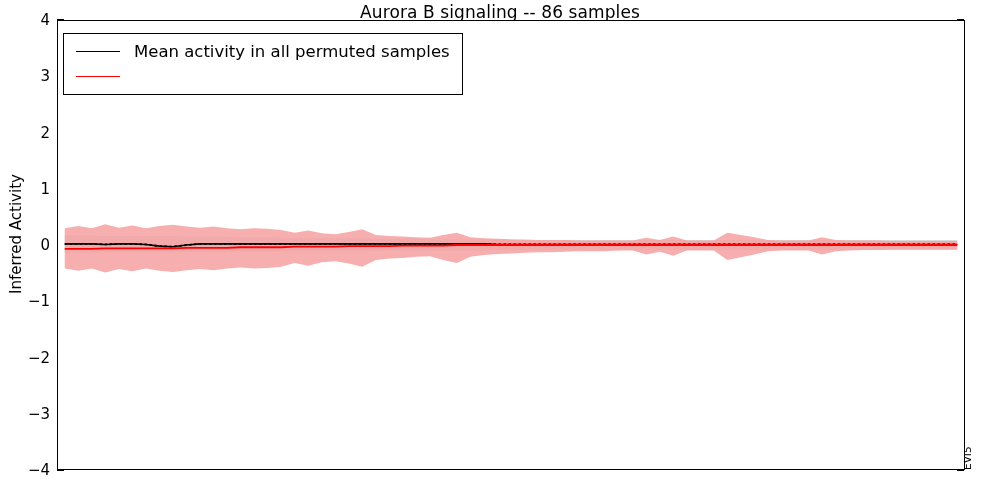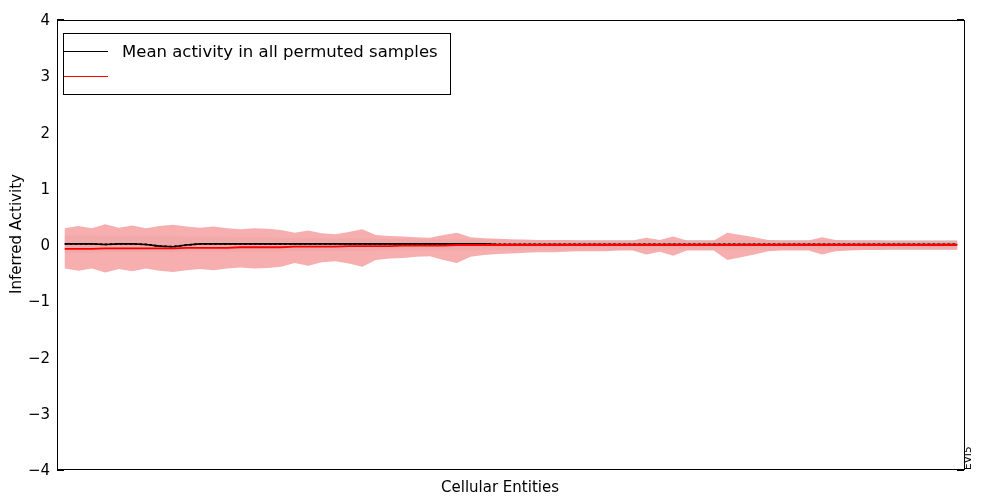--- a/index.html
+++ b/index.html
@@ -27,34 +27,34 @@
   .ytmark.r{left:957px;}
 
   #xticks{position:absolute;left:0;top:0;width:1000px;height:500px;}
   .xtmark{position:absolute;width:1.6px;height:6px;background:#000;top:464px;}
   .xlab{position:absolute;top:470px;font-size:10.5px;line-height:1;
         transform-origin:left top;transform:rotate(-90deg);
         white-space:nowrap;text-align:left;}
 
   #legend{position:absolute;left:63px;top:33px;
           border:1.5px solid #000;background:#fff;
-          padding:5px 12px 5px 0;box-sizing:border-box;}
+          padding:5px 12px 5px 12px;box-sizing:border-box;}
   .legrow{display:flex;align-items:center;height:25px;}
   .legline{width:44px;height:0;border-top:1.7px solid #000;margin-right:14px;}
   .legline.red{border-top-color:#ff0000;}
   .legtxt{font-size:16.5px;}
 </style>
 </head>
 <body>
 
 <div id="root">
 
+  <div id="title">Aurora B signaling -- 86 samples</div>
 
   <div id="ylabel">Inferred Activity</div>
-  <div id="xlabel">Cellular Entities</div>
 
   <div id="yticks">
       <div class="yt" style="top: 20px;">4</div>
       <div class="ytmark " style="top: 19.2px;"></div>
       <div class="ytmark r" style="top: 19.2px;"></div>
       <div class="yt" style="top: 76.25px;">3</div>
       <div class="ytmark " style="top: 75.45px;"></div>
       <div class="ytmark r" style="top: 75.45px;"></div>
       <div class="yt" style="top: 132.5px;">2</div>
       <div class="ytmark " style="top: 131.7px;"></div>

